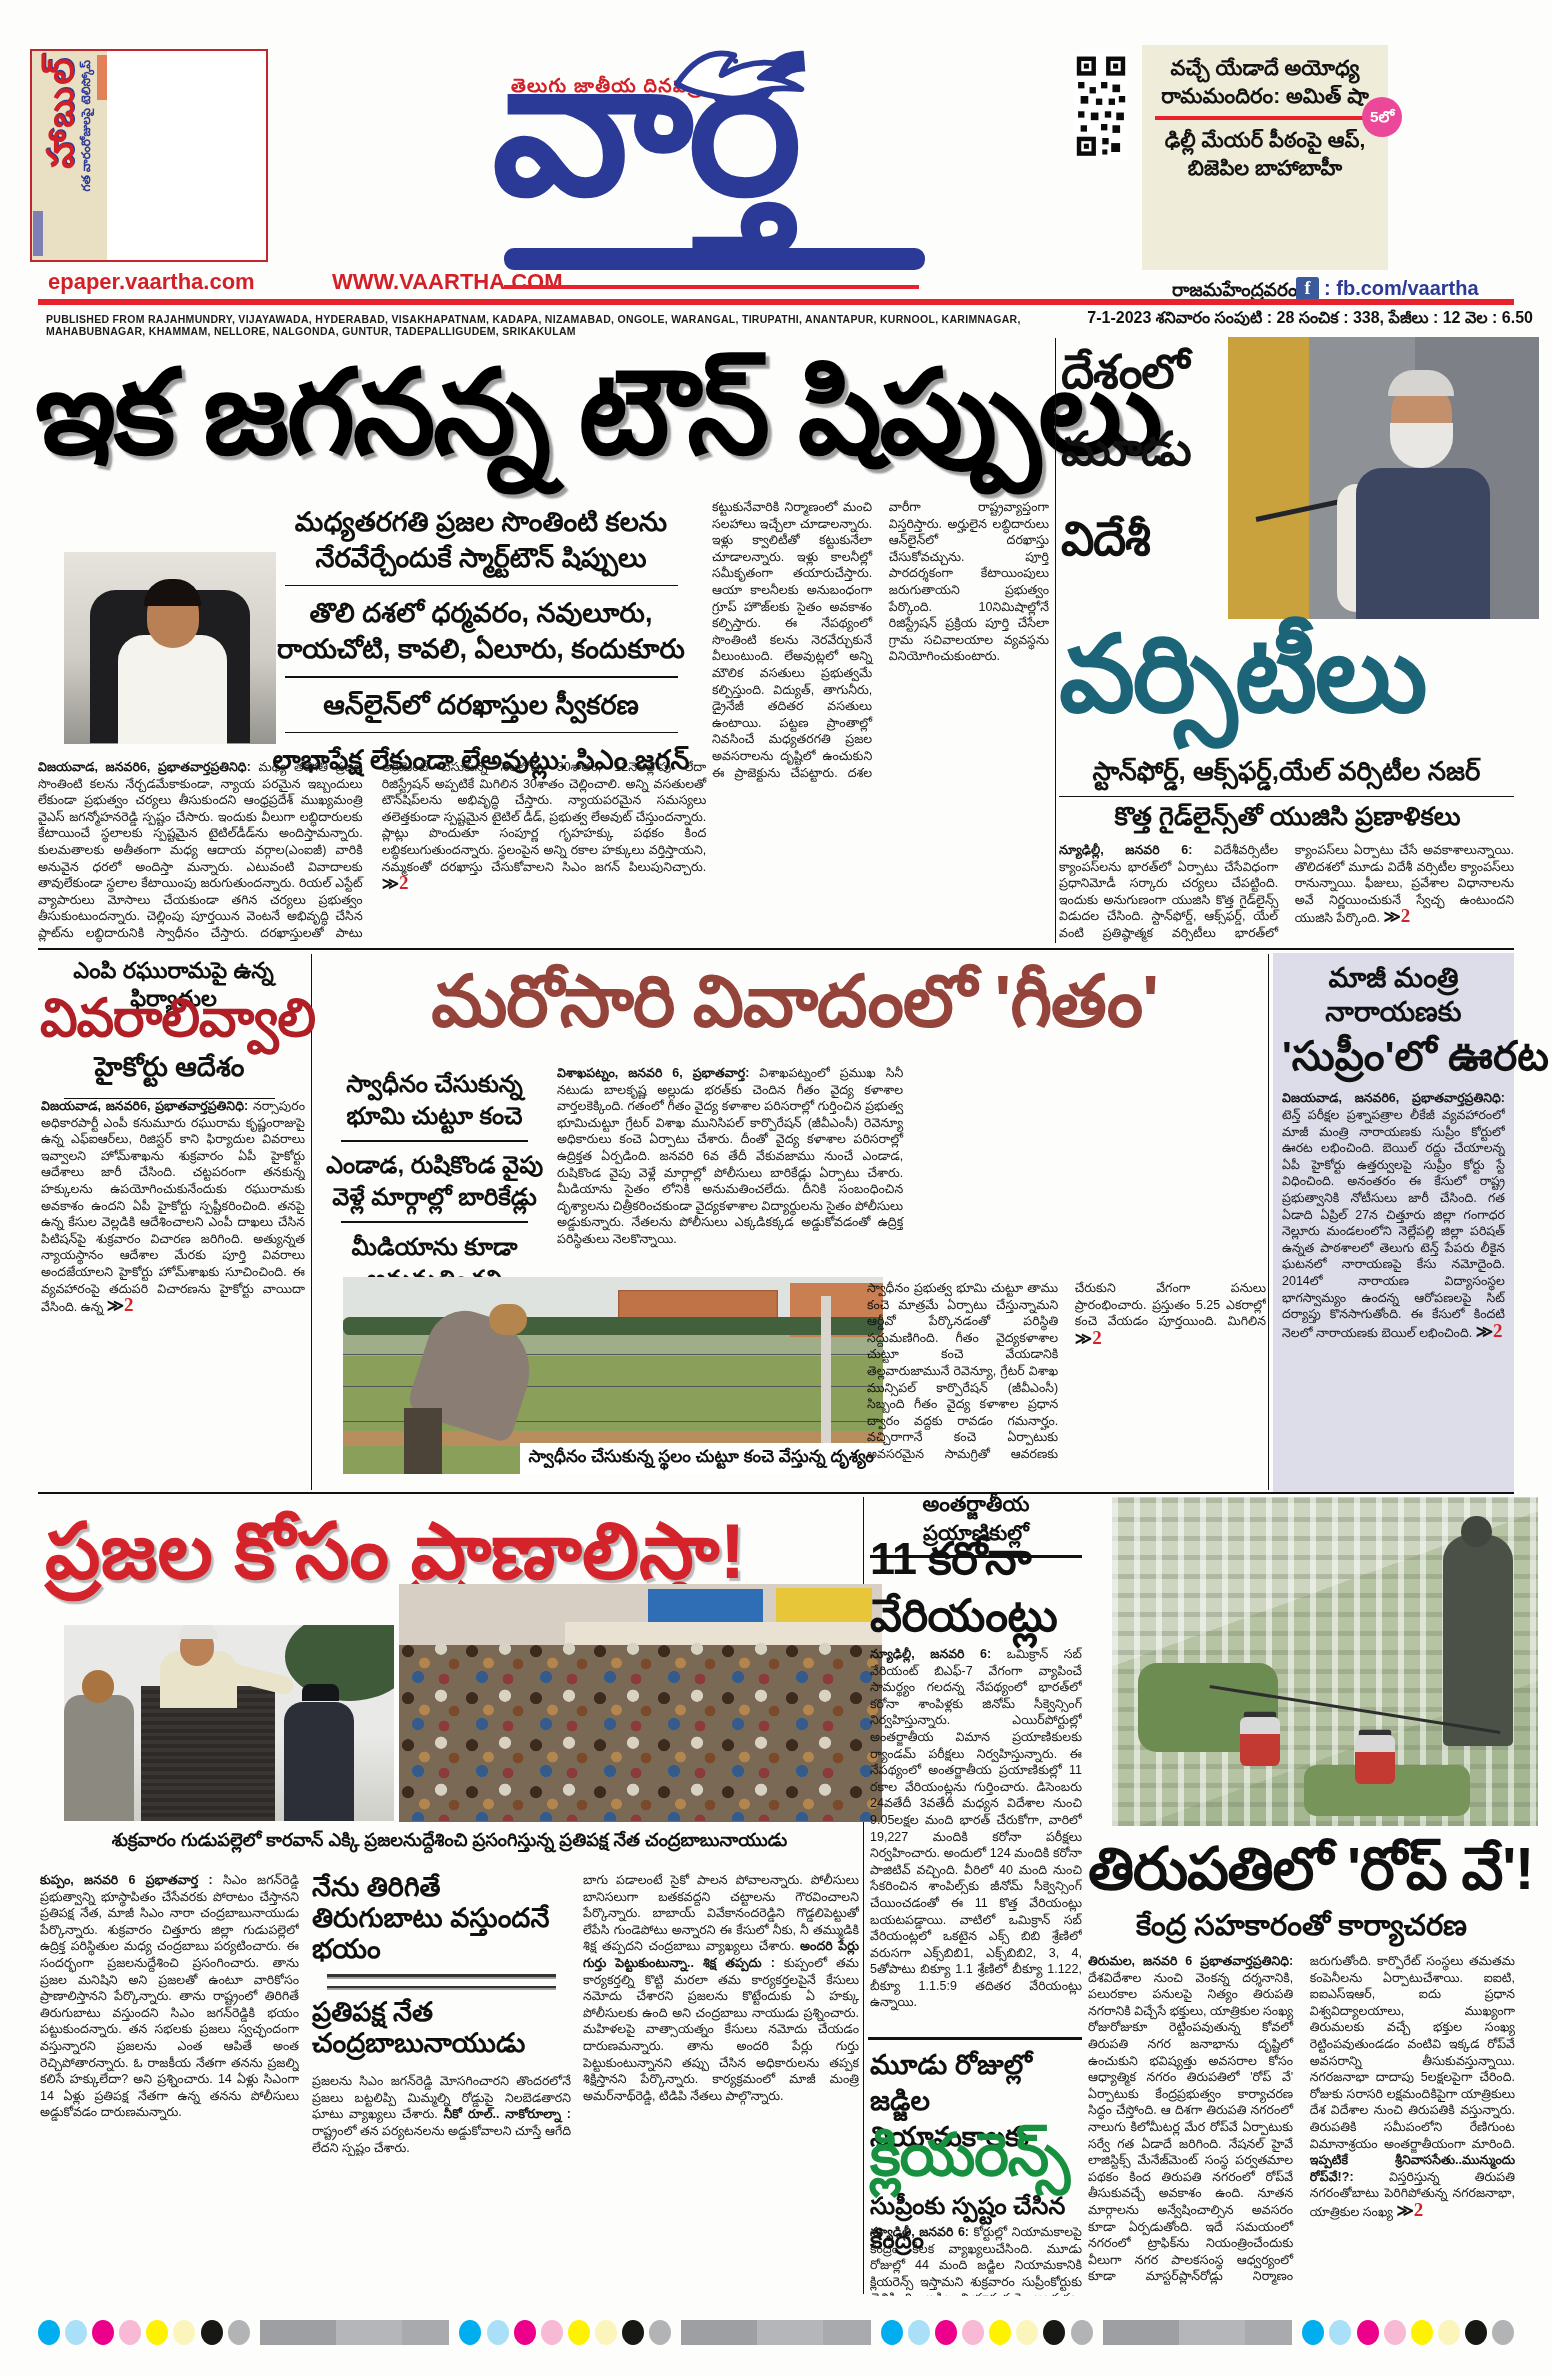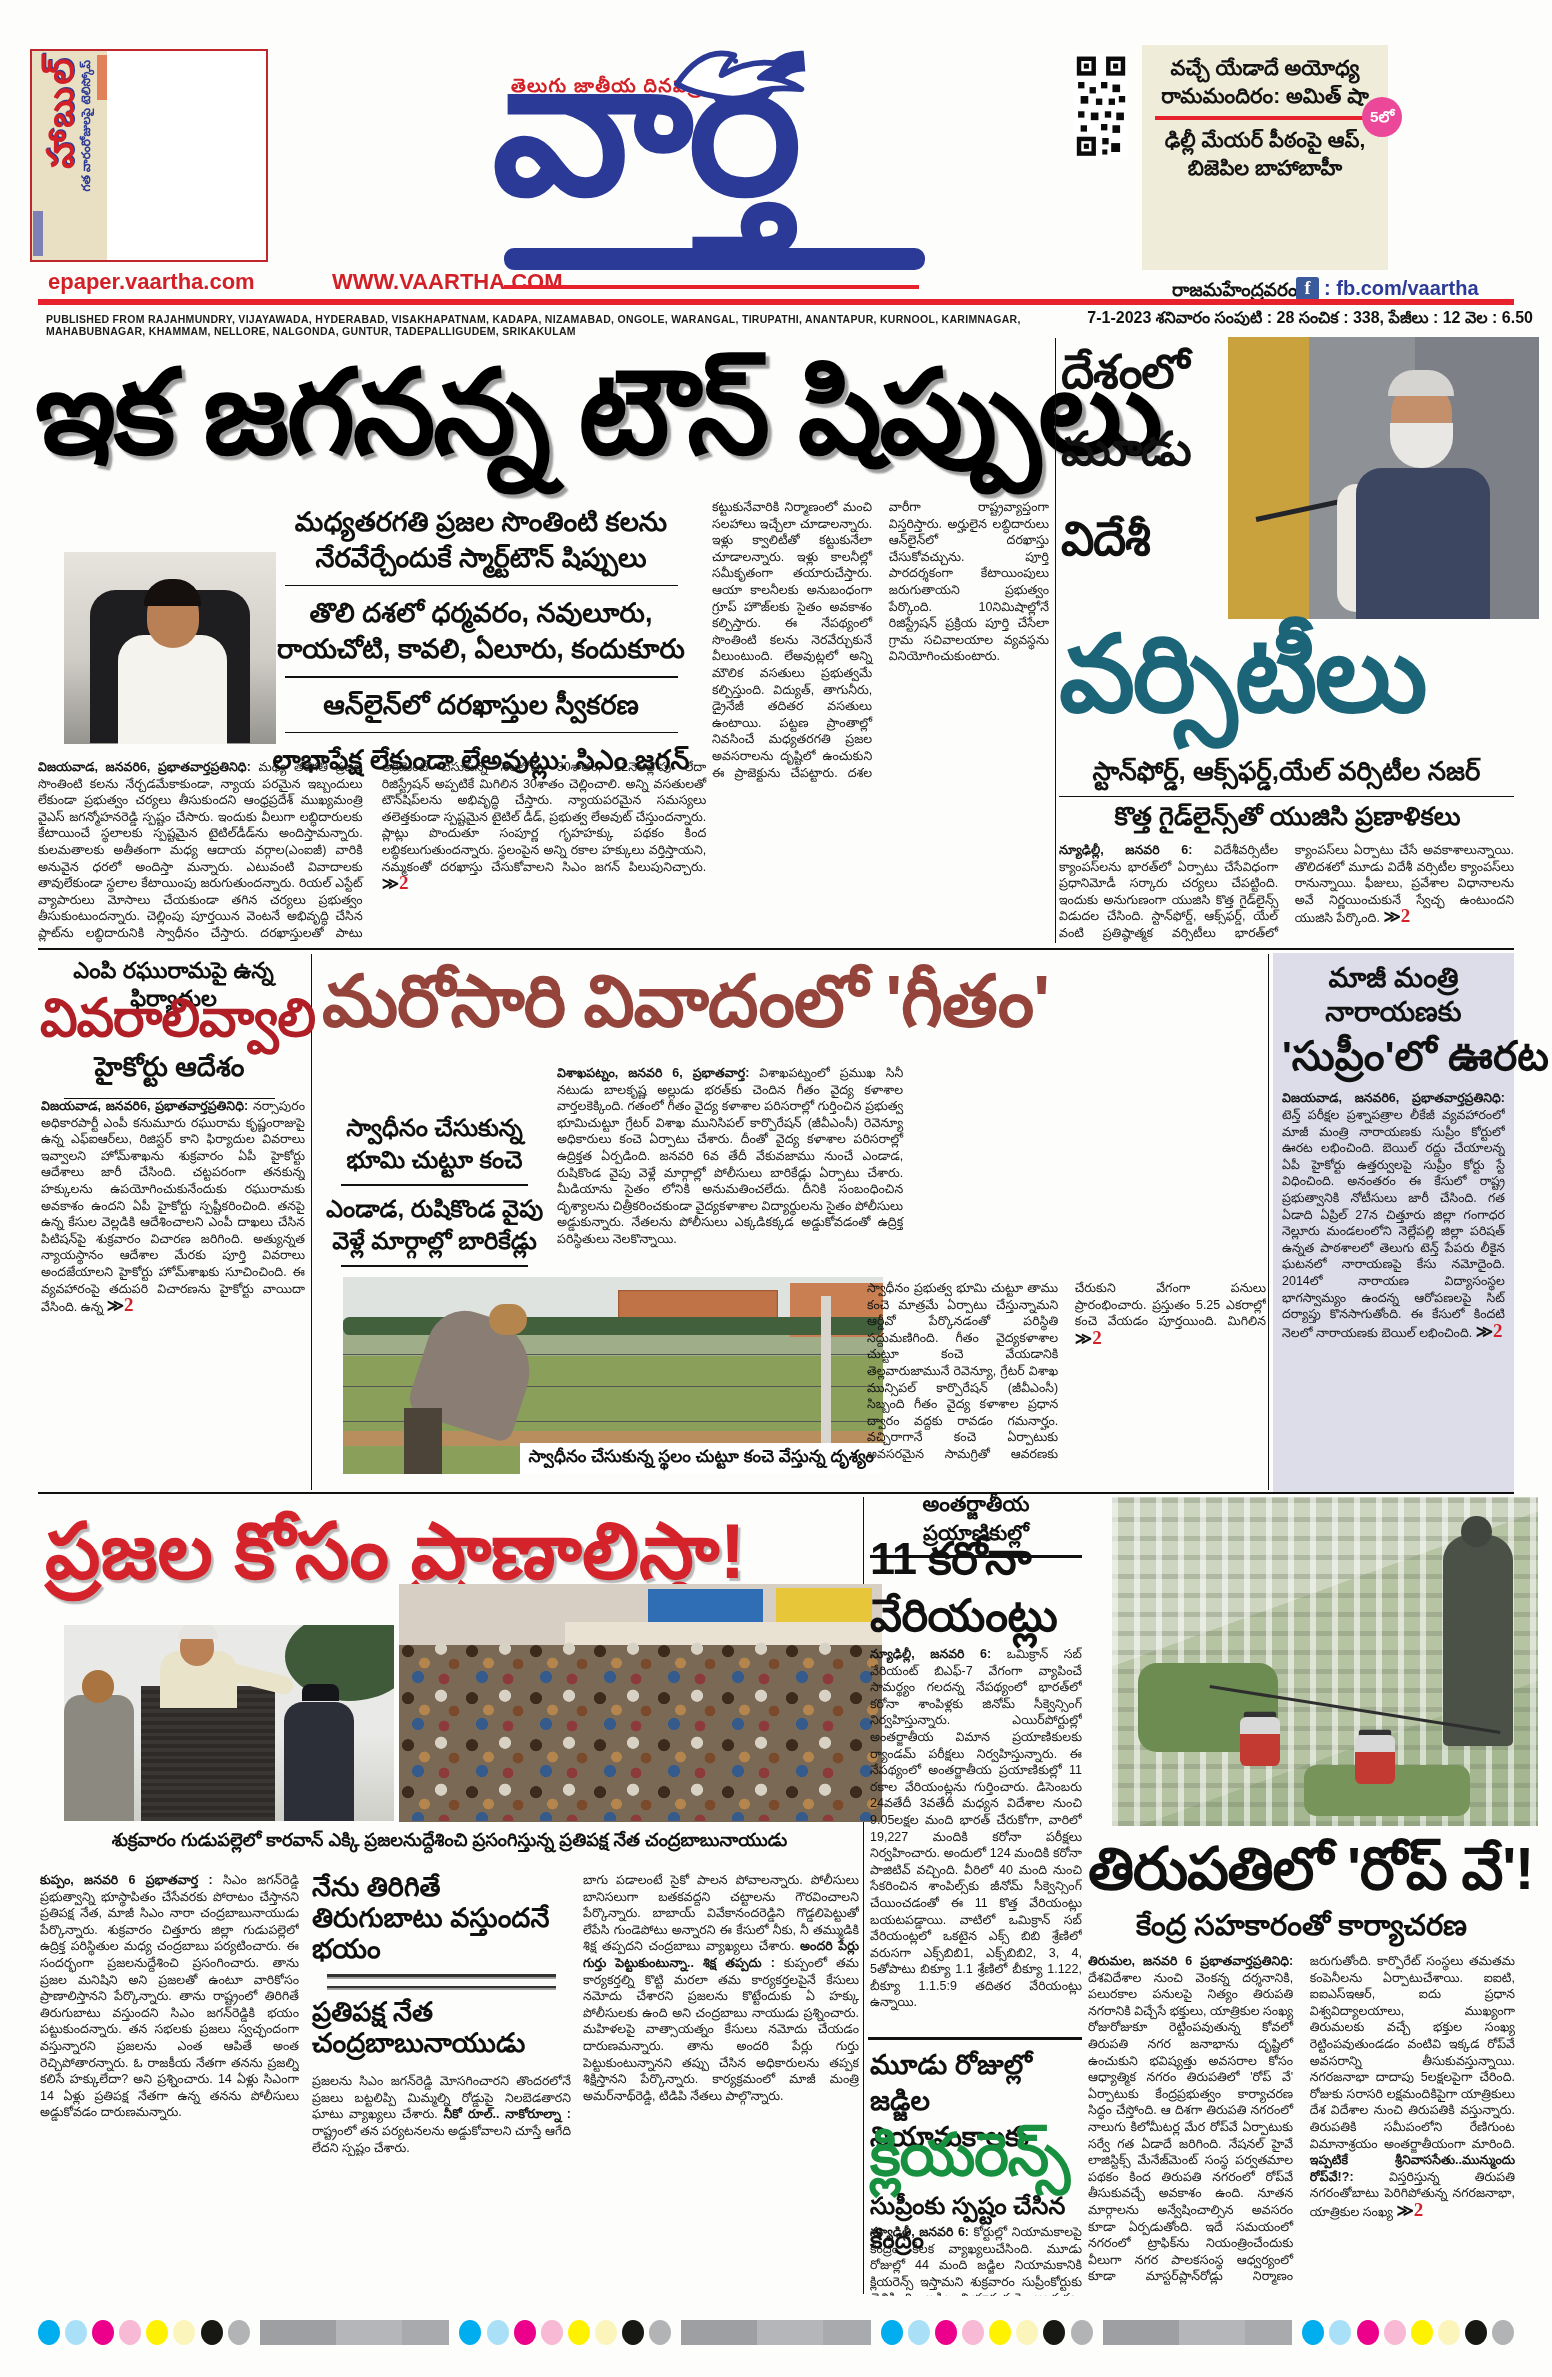--- a/index.html
+++ b/index.html
@@ -113,22 +113,22 @@
   .univ-kick{left:1061px;top:337px;width:137px;font-size:47px;line-height:69px;font-weight:bold;letter-spacing:-1.3px;}
   .univ-head{left:1059px;top:614px;width:456px;font-size:107px;line-height:121px;font-weight:bold;color:#1c6478;letter-spacing:-2.6px;}
   .univ-sub1{left:1059px;top:755px;width:455px;font-size:26px;line-height:33px;border-bottom:1.9px solid #111;padding-bottom:7.7px;}
   .univ-sub2{left:1064px;top:800px;width:447px;font-size:25.5px;line-height:32px;text-align:center;}
   .univ-body{left:1059px;top:842px;width:455px;height:100px;}
   
   .rag-kick{left:42px;top:957px;width:263px;font-size:22.4px;line-height:28px;}
   .rag-head{left:40px;top:987px;width:268px;font-size:53px;line-height:61px;font-weight:bold;color:#b01f25;letter-spacing:-1.3px;}
   .rag-sub{left:64px;top:1052px;width:211px;font-size:27px;text-align:center;border-bottom:1.9px solid #111;padding-bottom:9px;}
   .rag-body{left:41px;top:1098px;width:264px;height:391px;}
-  .gee-head{left:322px;top:953px;width:945px;font-size:72px;line-height:96px;font-weight:bold;color:#94443a;letter-spacing:-1.3px;}
-  .gee-subs{left:322px;top:1112px;width:225px;text-align:center;}
+  .gee-head{left:322px;top:953px;width:945px;font-size:72px;line-height:96px;font-weight:bold;color:#94443a;letter-spacing:-1.3px;text-align:center;}
+  .gee-subs{left:322px;top:1068px;width:225px;text-align:center;}
   .gee-subs .s{font-size:24px;line-height:32px;font-weight:bold;}
   .gee-subs .r{height:1.9px;background:#111;margin:7.7px 19px;}
   .gee-body{left:557px;top:1065px;width:709px;height:207px;}
   .gee-body2{left:867px;top:1280px;width:399px;height:192px;}
   .nar-box{left:1273px;top:953px;width:241px;height:540px;background:#dcdde9;box-sizing:border-box;padding:7.7px 9px;}
   .nar-kick{font-size:27.5px;line-height:34px;text-align:center;font-weight:bold;}
   .nar-head{font-size:41px;line-height:49px;text-align:center;font-weight:bold;margin:3.8px 0 9px;}
   .nar-body{height:390px;}
   
   .cbn-head{left:45px;top:1499px;width:817px;font-size:78px;line-height:105px;font-weight:bold;color:#d4232b;text-shadow:2.6px 2.6px 1.3px #b9b9b9;}

